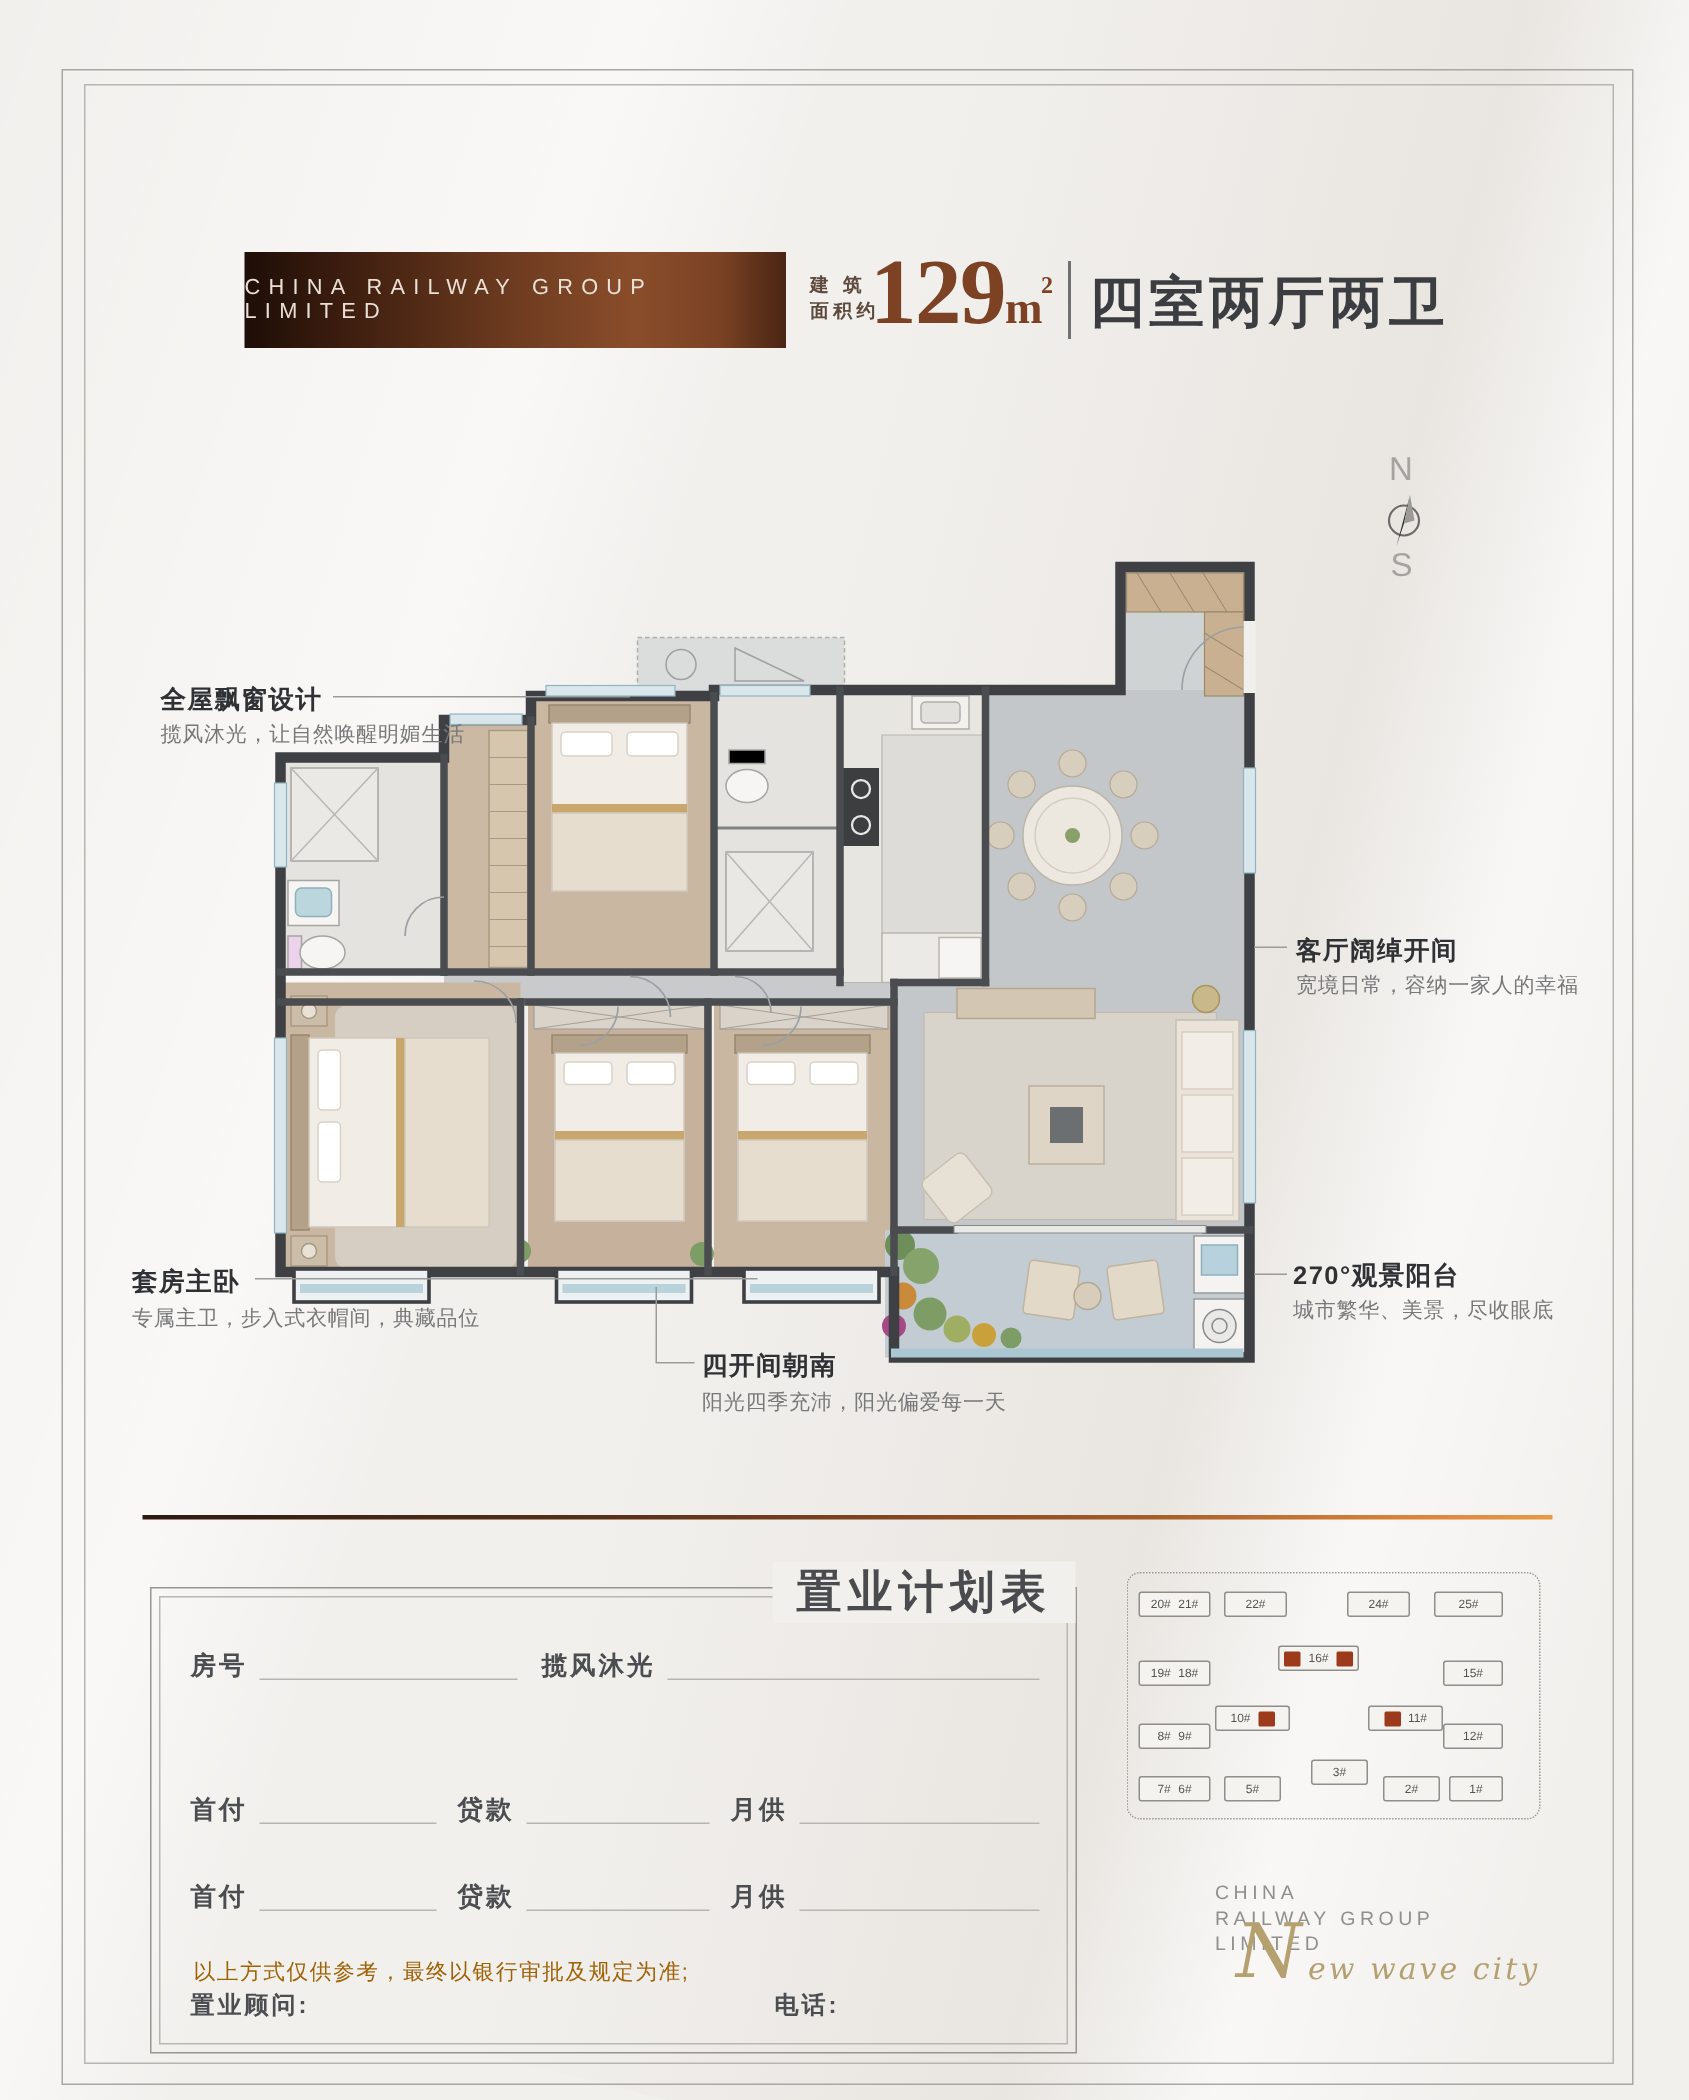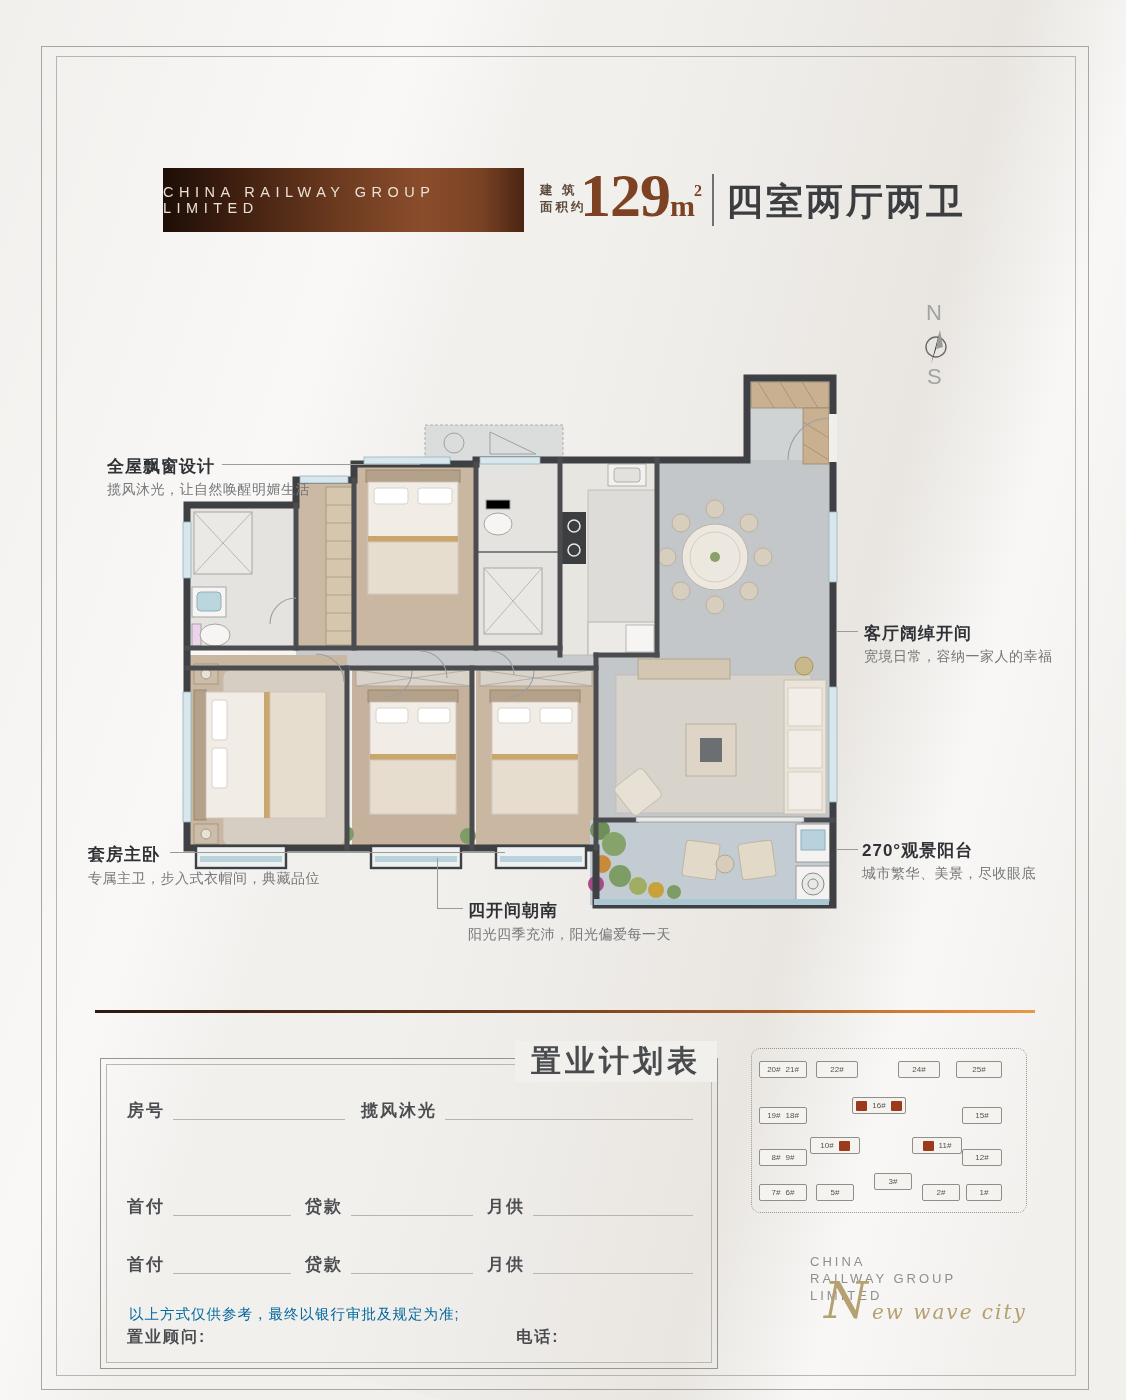--- a/index.html
+++ b/index.html
@@ -36,21 +36,21 @@
   
   .formBox{position:absolute;left:100px;top:1058px;width:616px;height:309px;
     border:1px solid #97958f;}
   .formBoxInner{position:absolute;left:5px;top:5px;right:5px;bottom:5px;border:1px solid #b9b7b1;}
   .formTitle{position:absolute;left:0;right:0;top:-18px;text-align:right;}
   .formTitle span{display:inline-block;background:#f2f0ed;padding:0 16px;font-size:30px;
     font-weight:700;color:#494b4e;letter-spacing:4px;}
   .fRow{position:absolute;display:flex;align-items:flex-start;}
   .fLbl{font-size:17px;font-weight:600;color:#4b4d50;letter-spacing:2px;white-space:nowrap;}
   .fLine{flex:1;border-bottom:1px solid #b7b5b0;height:20px;margin-left:8px;}
-  .fSmall{position:absolute;font-size:14.5px;color:#0369a1;letter-spacing:1px;}
+  .fSmall{position:absolute;font-size:14.5px;color:#a16207;letter-spacing:1px;}
   
   .siteMap{position:absolute;left:751px;top:1048px;width:274px;height:163px;
     border:1px dotted #97958f;border-radius:9px;}
   .bldg{position:absolute;height:15px;border:1px solid #8f8e89;border-radius:2px;
     background:#f5f3f0;display:flex;align-items:center;justify-content:center;gap:5px;
     font-size:8px;color:#55544f;letter-spacing:0;}
   .redblk{display:inline-block;width:11px;height:10px;background:#9e3a1c;border-radius:1px;}
   
   .logoLines{position:absolute;left:810px;top:1253px;font-size:13px;color:#8f8f8b;
     letter-spacing:3px;line-height:17px;}

